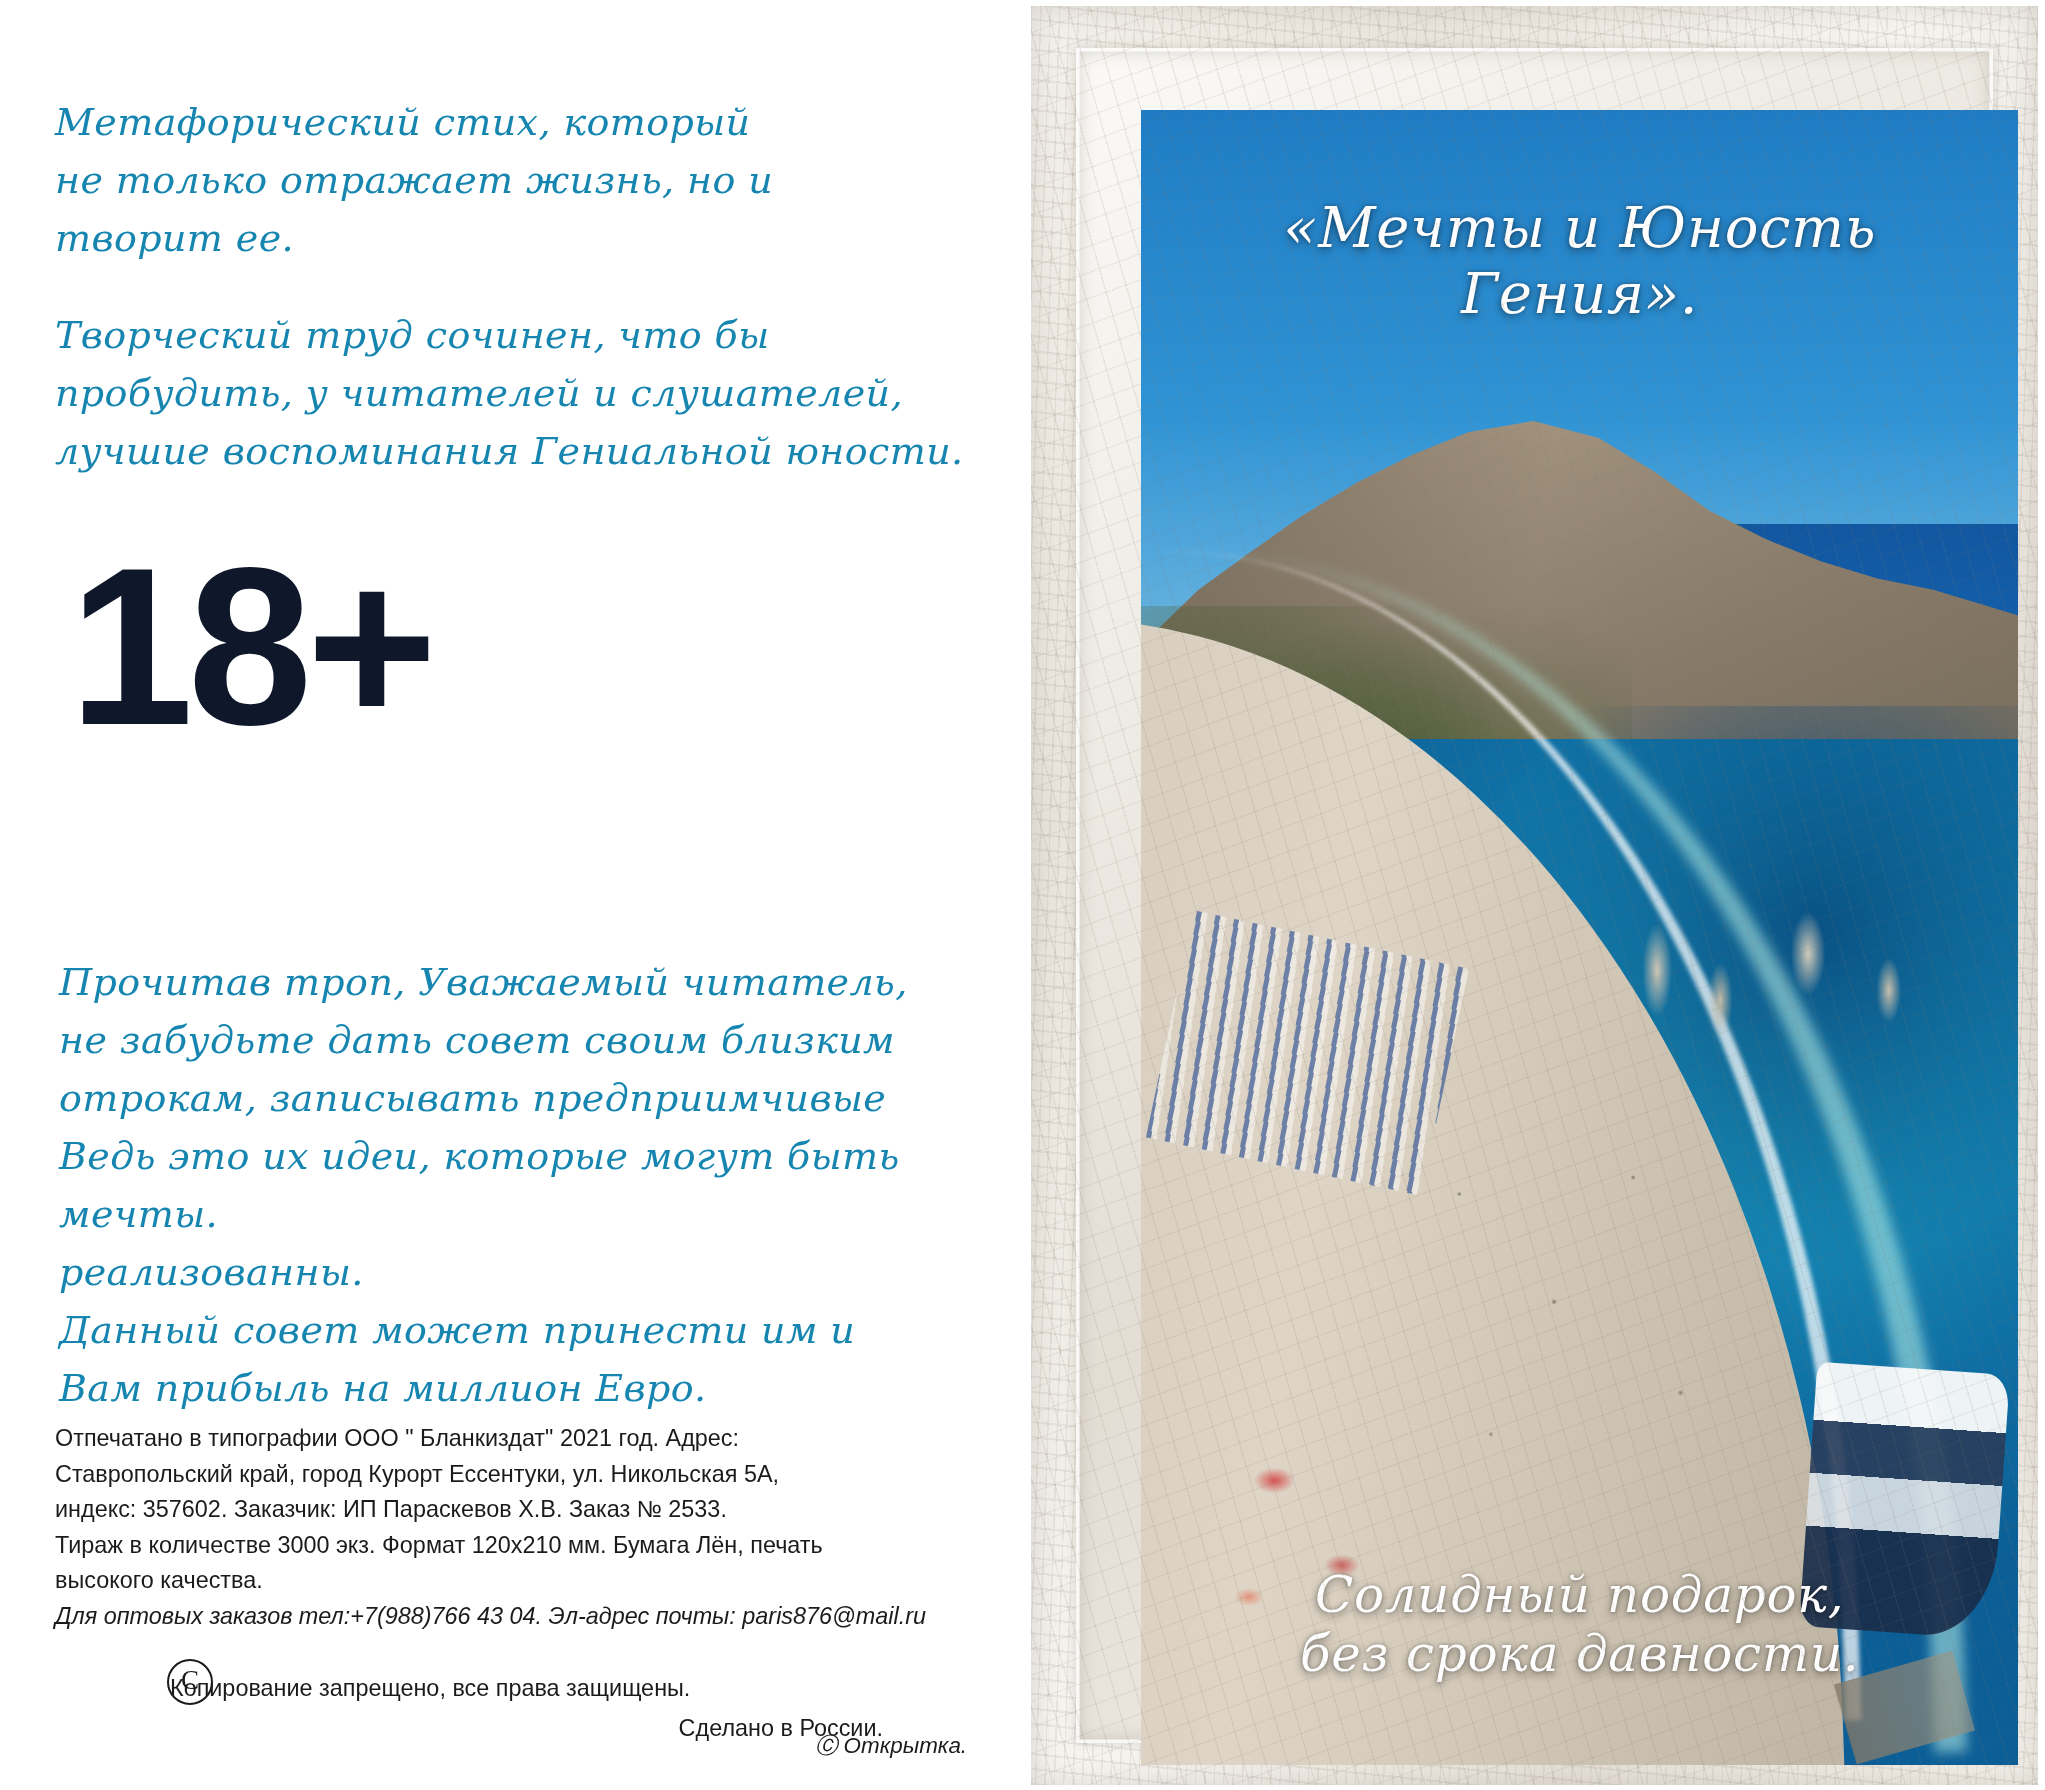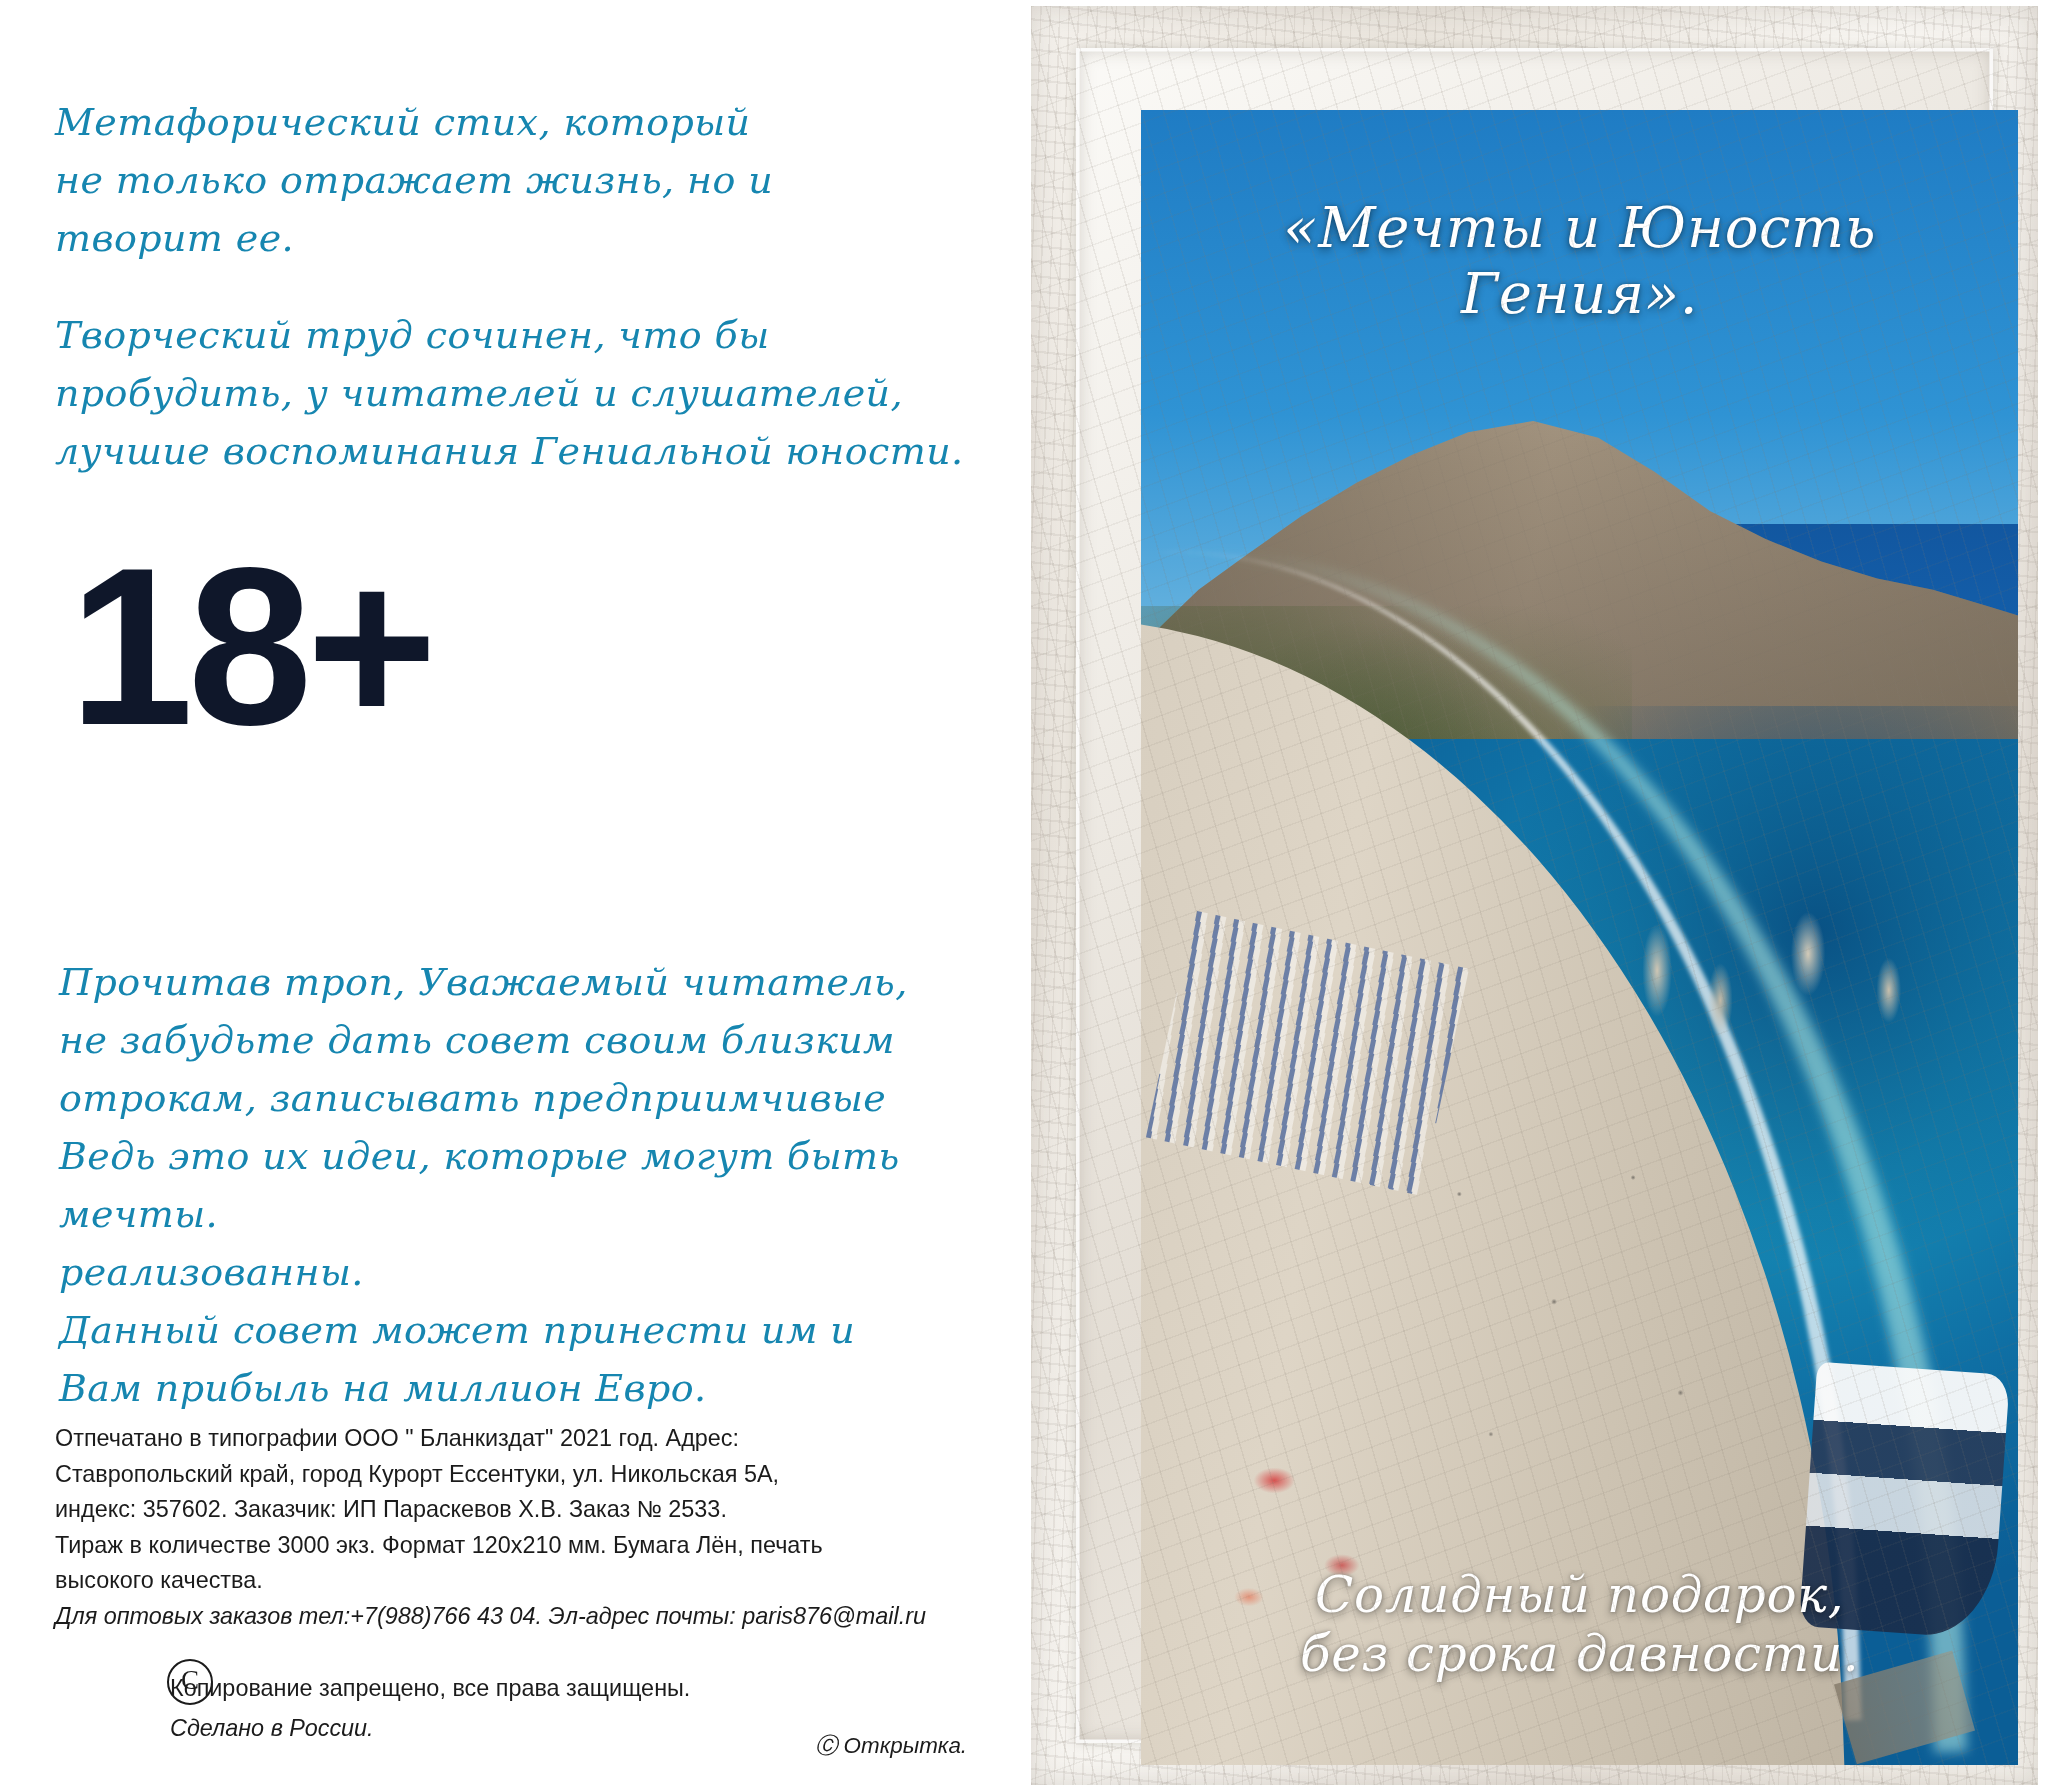--- a/index.html
+++ b/index.html
@@ -80,21 +80,21 @@
     position: absolute;
     left: 166px;
     top: 1666px;
     width: 829px;
     font-family: "Liberation Sans", sans-serif;
     font-size: 23.4px;
     color: #1b1b1b;
     line-height: 1.55;
   }
   #copyright-block p { margin: 4px; }
-  #copy-line-2 { text-align: left; padding-right: 108px; font-style: italic; }
+  #copy-line-2 { text-align: right; padding-right: 108px; }
 
   #copyright-mark {
     position: absolute;
     left: 167px;
     top: 1659px;
     width: 42px;
     height: 42px;
     border: 2.2px solid #1b1b1b;
     border-radius: 50%;
     color: #1b1b1b;

